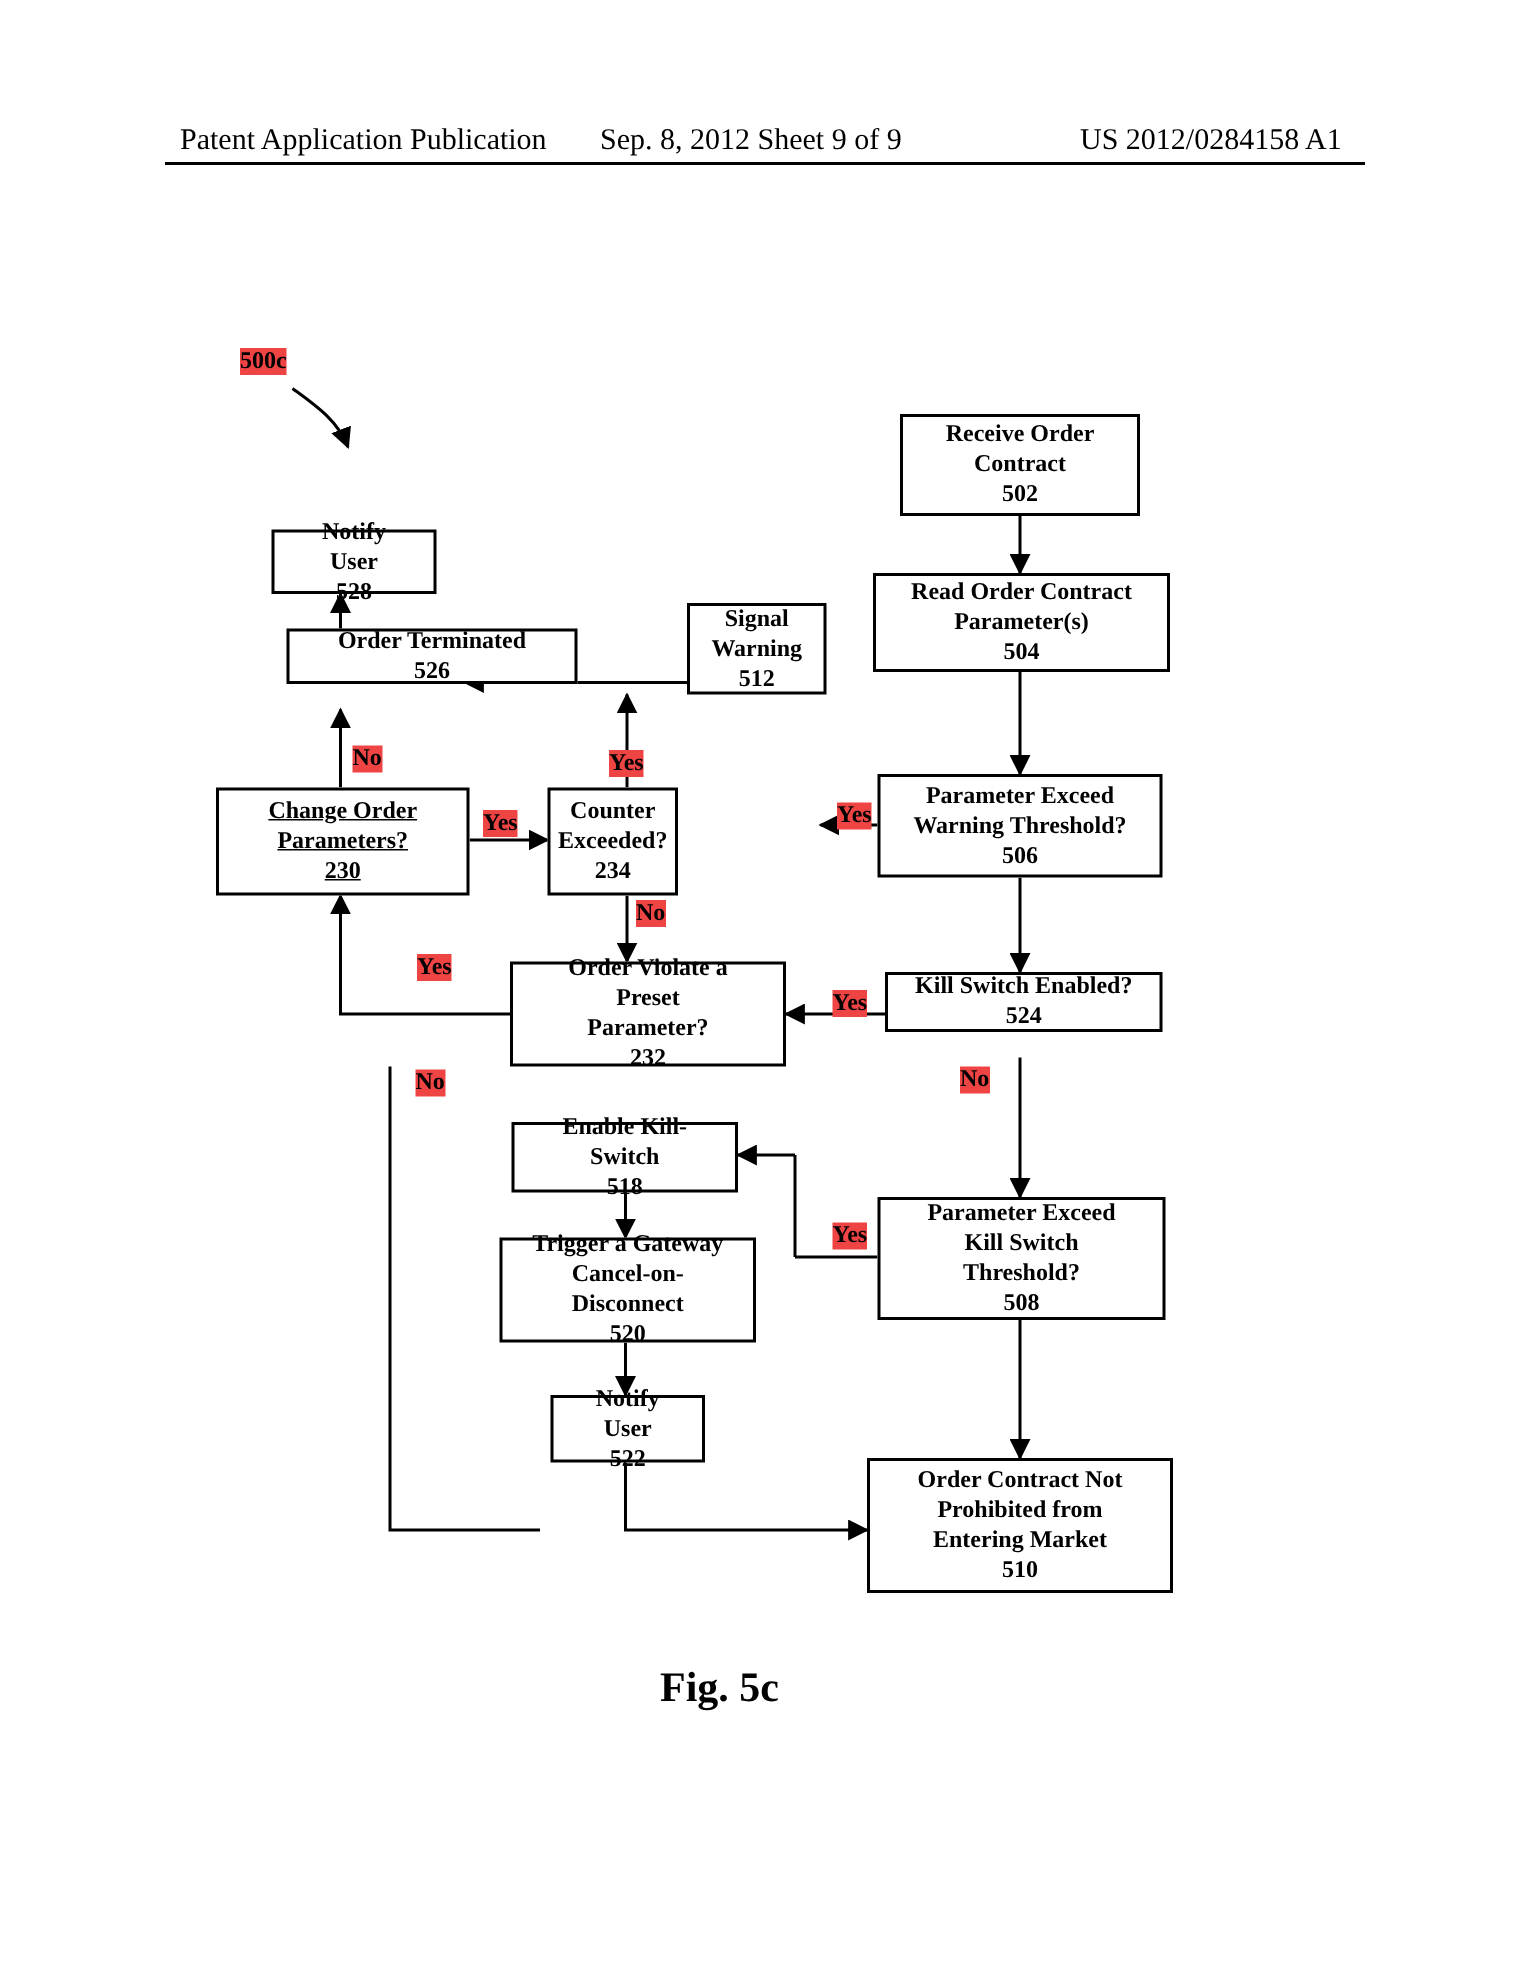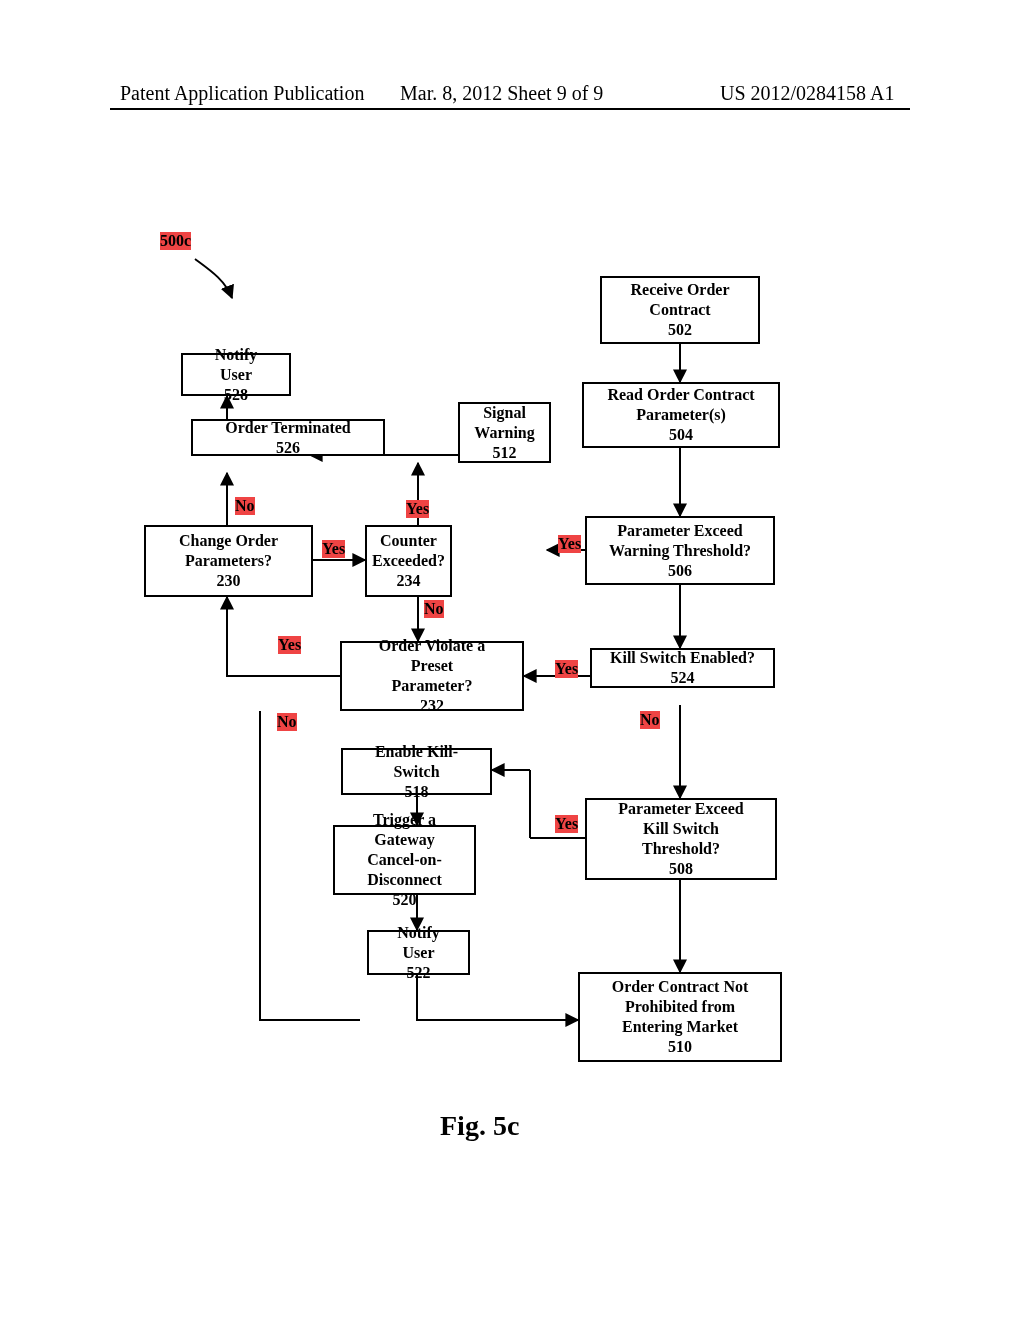--- a/index.html
+++ b/index.html
@@ -67,21 +67,21 @@
   }
   svg { position: absolute; left: 0; top: 0; }
 </style>
 </head>
 <body>
 
 <div class="page">
 
   <div class="header">
     <span class="hdr-left">Patent Application Publication</span>
-    <span class="hdr-center">Mar. 8, 2012   Sheet 9 of 9</span>
+    <span class="hdr-center">Sep. 8, 2012   Sheet 9 of 9</span>
     <span class="hdr-right">US 2012/0284158 A1</span>
   </div>
   <div class="hr"></div>
 
   <svg class="canvas" width="1024" height="1320">
     <defs>
       <marker id="ah" viewBox="0 0 10 10" refX="9" refY="5" markerWidth="7" markerHeight="7" orient="auto-start-reverse">
         <path d="M 0 0 L 10 5 L 0 10 z" fill="#000"></path>
       </marker>
     </defs>
@@ -138,26 +138,26 @@
   <div class="box" style="left:582px; top:382px; width:198px; height:66px;">Read Order Contract<br>Parameter(s)<br>504</div>
   <div class="box" style="left:585px; top:516px; width:190px; height:69px;">Parameter Exceed<br>Warning Threshold?<br>506</div>
   <div class="box" style="left:590px; top:648px; width:185px; height:40px;">Kill Switch Enabled?<br>524</div>
   <div class="box" style="left:585px; top:798px; width:192px; height:82px;">Parameter Exceed<br>Kill Switch<br>Threshold?<br>508</div>
   <div class="box" style="left:578px; top:972px; width:204px; height:90px;">Order Contract Not<br>Prohibited from<br>Entering Market<br>510</div>
 
   <div class="box" style="left:458px; top:402px; width:93px; height:61px;">Signal<br>Warning<br>512</div>
   <div class="box" style="left:365px; top:525px; width:87px; height:72px;">Counter<br>Exceeded?<br>234</div>
   <div class="box" style="left:340px; top:641px; width:184px; height:70px;">Order Violate a Preset<br>Parameter?<br>232</div>
   <div class="box" style="left:341px; top:748px; width:151px; height:47px;">Enable Kill-Switch<br>518</div>
-  <div class="box" style="left:333px; top:825px; width:143px; height:70px;">Trigger a Gateway<br>Cancel-on-Disconnect<br>520</div>
+  <div class="box" style="left:333px; top:825px; width:171px; height:70px;">Trigger a Gateway<br>Cancel-on-Disconnect<br>520</div>
   <div class="box" style="left:367px; top:930px; width:103px; height:45px;">Notify User<br>522</div>
 
   <div class="box" style="left:181px; top:353px; width:110px; height:43px;">Notify User<br>528</div>
   <div class="box" style="left:147px; top:419px; width:194px; height:37px;margin-left:44px;">Order Terminated<br>526</div>
-  <div class="box" style="left:144px; top:525px; width:169px; height:72px;">Change Order<br>Parameters?<br>230</div>
+  <div class="box" style="left:144px; top:525px; width:169px; height:72px;text-decoration:underline;">Change Order<br>Parameters?<br>230</div>
 
   <div class="label" style="left:558px; top:535px;">Yes</div>
   <div class="label" style="left:555px; top:660px;">Yes</div>
   <div class="label" style="left:640px; top:711px;">No</div>
   <div class="label" style="left:555px; top:815px;">Yes</div>
   <div class="label" style="left:406px; top:500px;">Yes</div>
   <div class="label" style="left:424px; top:600px;">No</div>
   <div class="label" style="left:278px; top:636px;">Yes</div>
   <div class="label" style="left:277px; top:713px;">No</div>
   <div class="label" style="left:322px; top:540px;">Yes</div>

